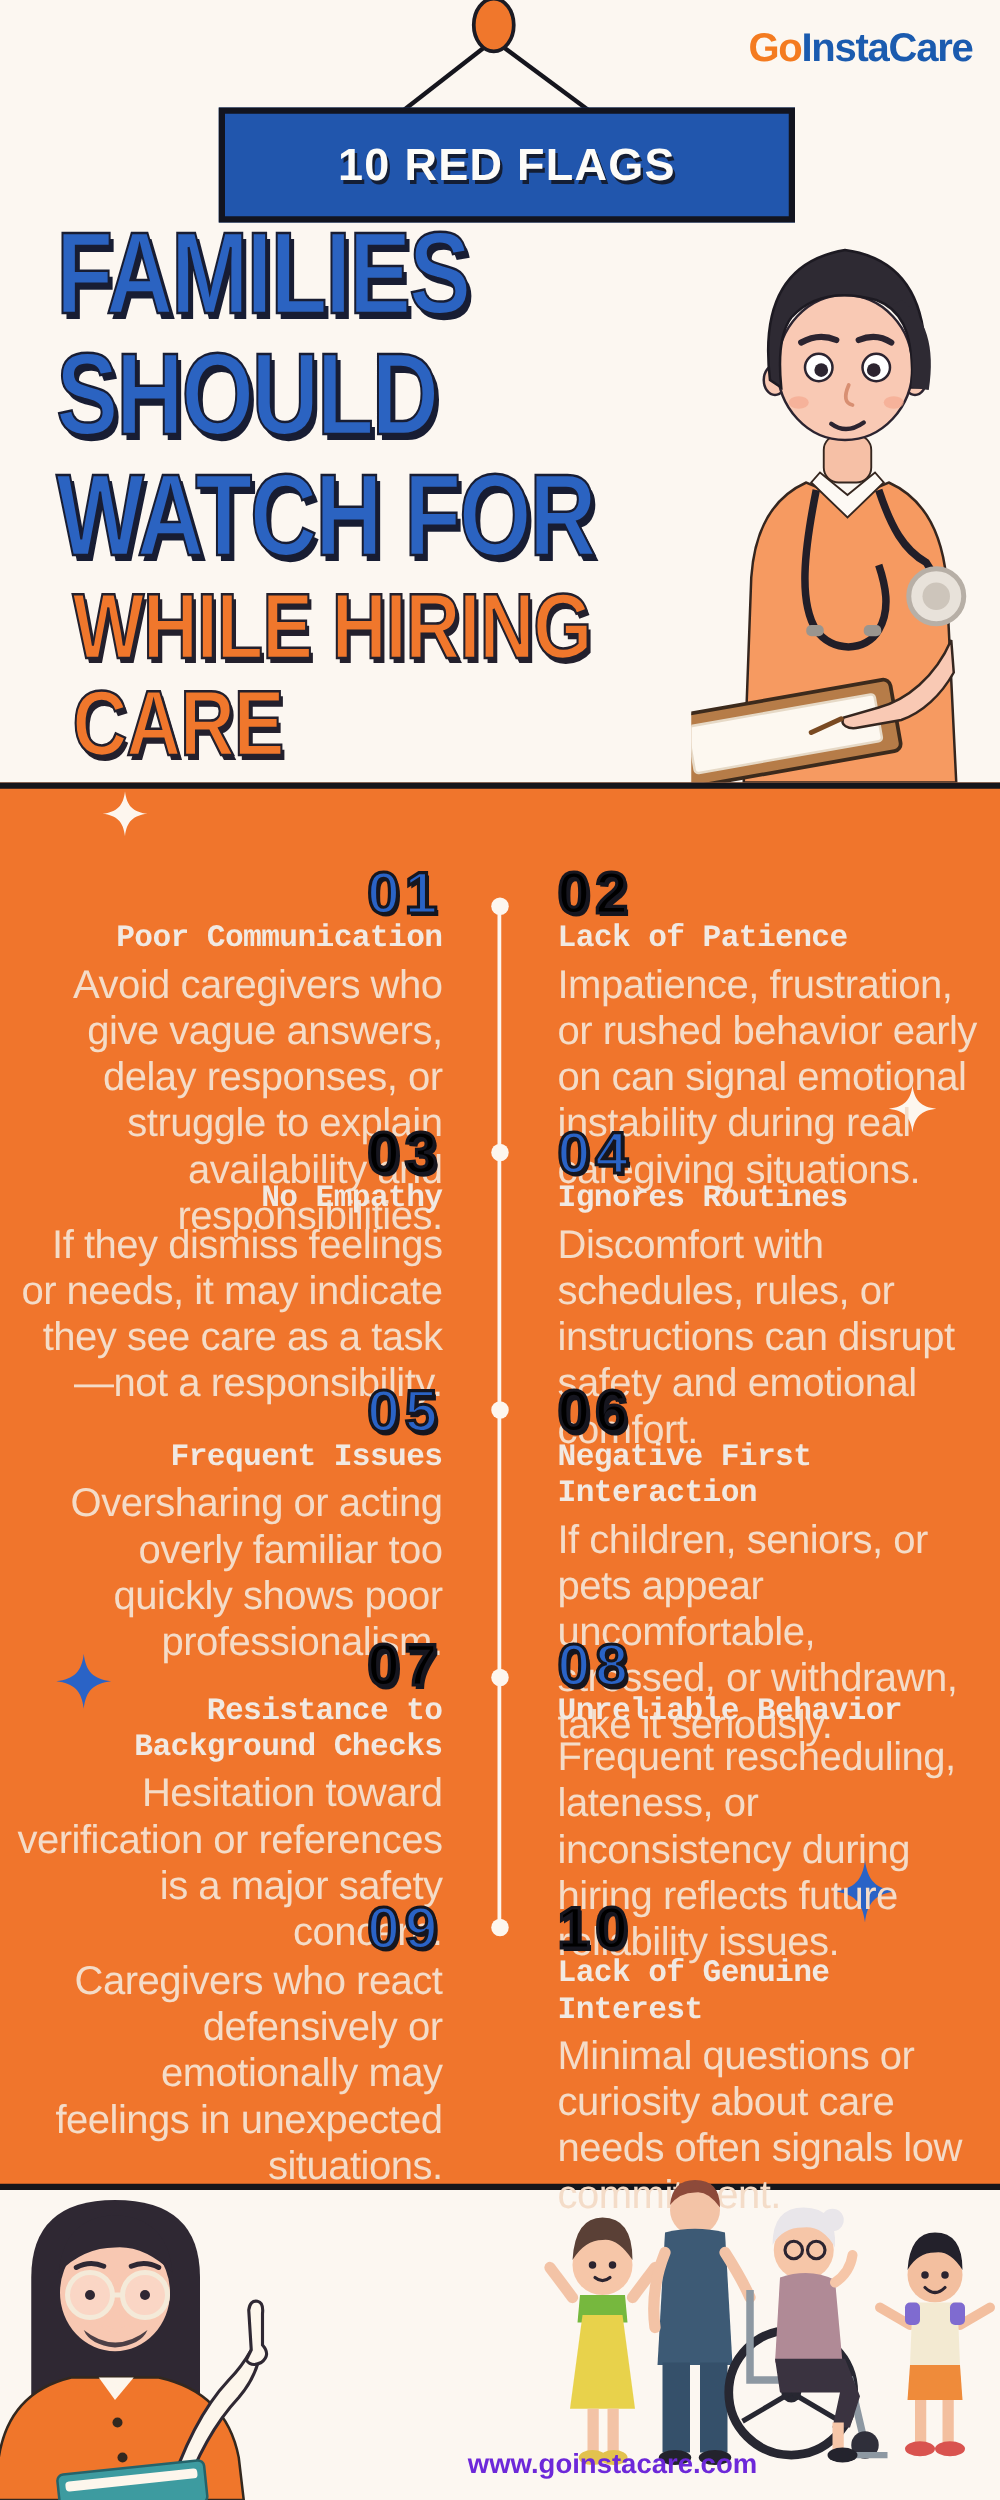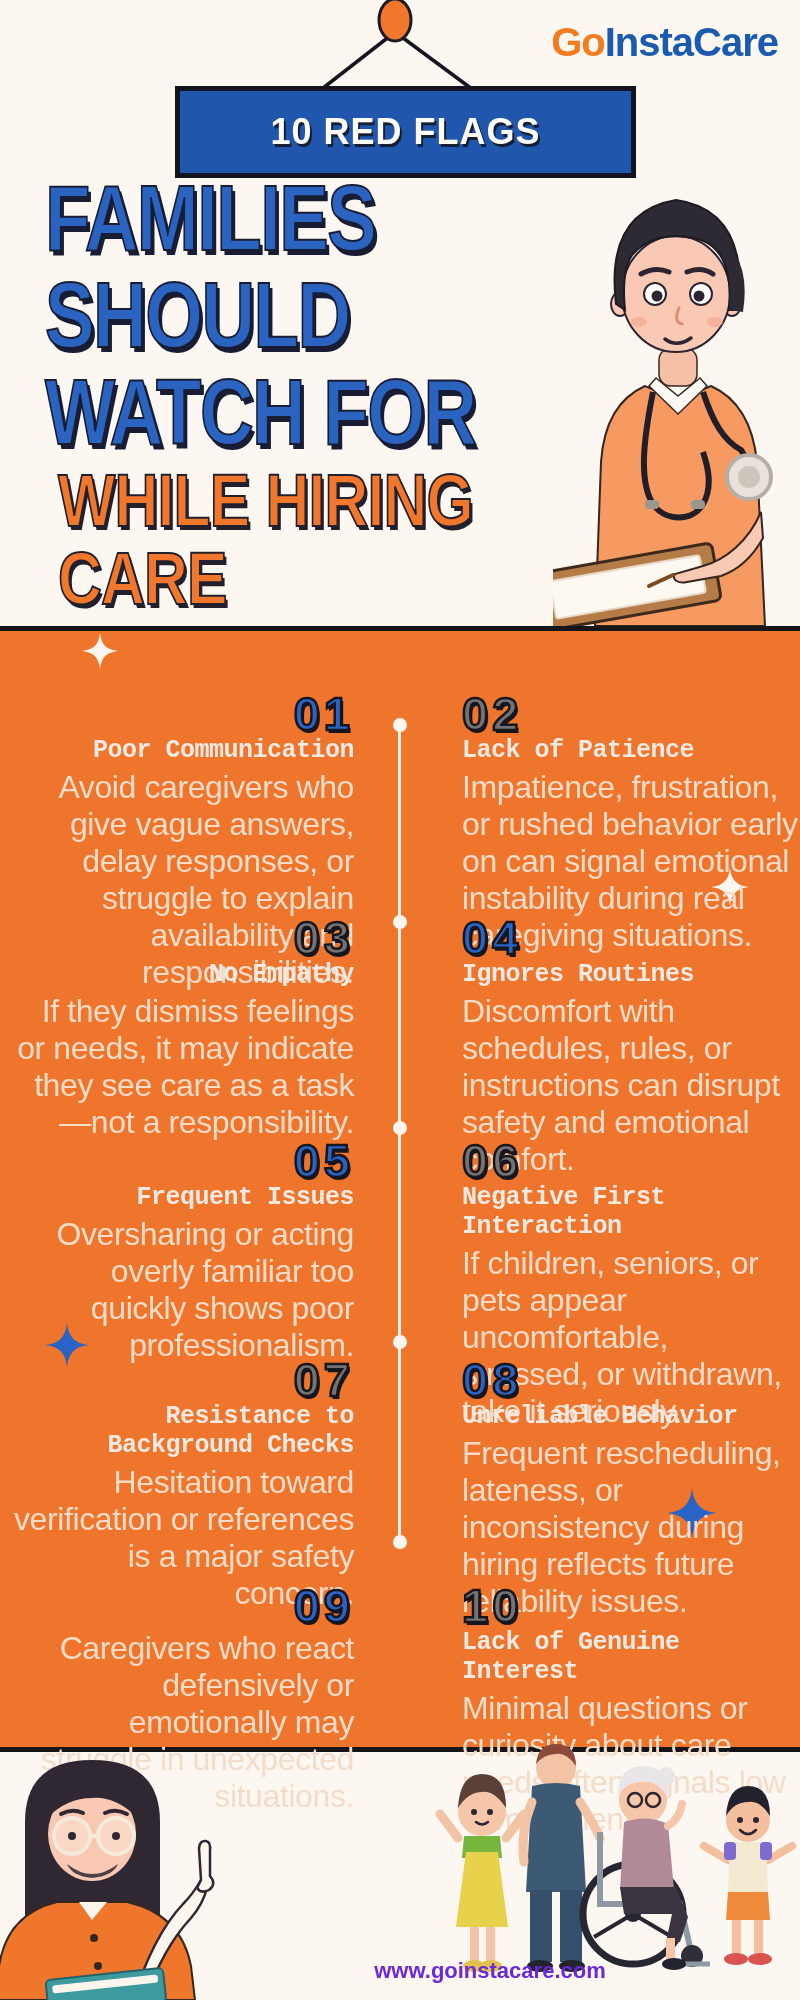--- a/index.html
+++ b/index.html
@@ -4,21 +4,21 @@
 <style>
   html,body{margin:0;padding:0;}
   .page{
     position:relative;width:800px;height:2000px;overflow:hidden;
     background:#fcf7f1;
     font-family:"Liberation Sans","DejaVu Sans",sans-serif;
   }
   .abs{position:absolute;}
 
   
-  .logo{top:20px;right:22px;font-size:40px;font-weight:bold;letter-spacing:-1px;}
+  .logo{top:20px;right:22px;font-size:32px;font-weight:bold;letter-spacing:-1px;}
   .logo .go{color:#f47b20;}
   .logo .rest{color:#1b5baf;}
 
   .sign{
     left:175px;top:86px;width:461px;height:92px;box-sizing:border-box;
     background:#2156ad;border:5px solid #12141f;
     display:flex;align-items:center;justify-content:center;
   }
   .sign-text{
     color:#fdfcf8;font-size:36px;font-weight:bold;letter-spacing:1px;
@@ -45,31 +45,30 @@
     left:0;top:626px;width:800px;height:1126px;box-sizing:border-box;
     background:#f0752c;border-top:5px solid #15151a;border-bottom:5px solid #15151a;
   }
   .timeline-line{left:398px;top:725px;width:3px;height:818px;background:#fdf6ee;border-radius:2px;}
   .timeline-dot{width:14px;height:14px;border-radius:50%;background:#fdf6ee;left:393px;}
 
   .flags-grid{
     left:0;top:693px;width:800px;
     display:grid;grid-template-columns:400px 400px;
     grid-template-rows:208px 207px 203px 210px 223px;
-    gap:16px;
   }
   .cell{box-sizing:border-box;}
   .cell.left{text-align:right;padding:0 46px 0 14px;}
   .cell.right{text-align:left;padding:0 18px 0 46px;}
   .num{
     font-size:47px;font-weight:bold;line-height:42px;letter-spacing:4px;
     -webkit-text-stroke:2.5px #16161f;text-shadow:2px 3px 0 #16161f;
   }
   .num.blue{color:#2a63c6;}
-  .num.white{color:#737373;}
+  .num.white{color:#000000;}
   .flag-title{
     margin-top:2px;font-size:25px;font-weight:bold;color:#f1e9e2;letter-spacing:-.5px;line-height:1.15;font-family:Liberation Mono, monospace;
   }
   .flag-desc{
     margin-top:3px;font-size:32px;color:#f4dcc8;letter-spacing:-.4px;line-height:1.16;
   }
 
   .sparkle{pointer-events:none;}
 
   
@@ -204,21 +203,21 @@
       <div class="flag-desc">Hesitation toward verification or references is a major safety concern.</div>
     </div>
     <div class="cell right">
       <div class="num blue">08</div>
       <div class="flag-title">Unreliable Behavior</div>
       <div class="flag-desc">Frequent rescheduling, lateness, or inconsistency during hiring reflects future reliability issues.</div>
     </div>
 
     <div class="cell left">
       <div class="num blue">09</div>
-      <div class="flag-desc">Caregivers who react defensively or emotionally may struggle in unexpected situations.</div>
+      <div class="flag-desc">Caregivers who react defensively or emotionally may feelings in unexpected situations.</div>
     </div>
     <div class="cell right">
       <div class="num white">10</div>
       <div class="flag-title">Lack of Genuine Interest</div>
       <div class="flag-desc">Minimal questions or curiosity about care needs often signals low commitment.</div>
     </div>
   </div>
 
   <svg class="abs" style="left:-5px;top:1752px;width:270px;height:248px" viewBox="0 0 270 248">
     <path d="M30 180 L30 70 Q30 8 97 8 Q165 8 165 70 L165 180 Q165 196 148 196 L47 196 Q30 196 30 180 Z" fill="#2f2833"></path>

